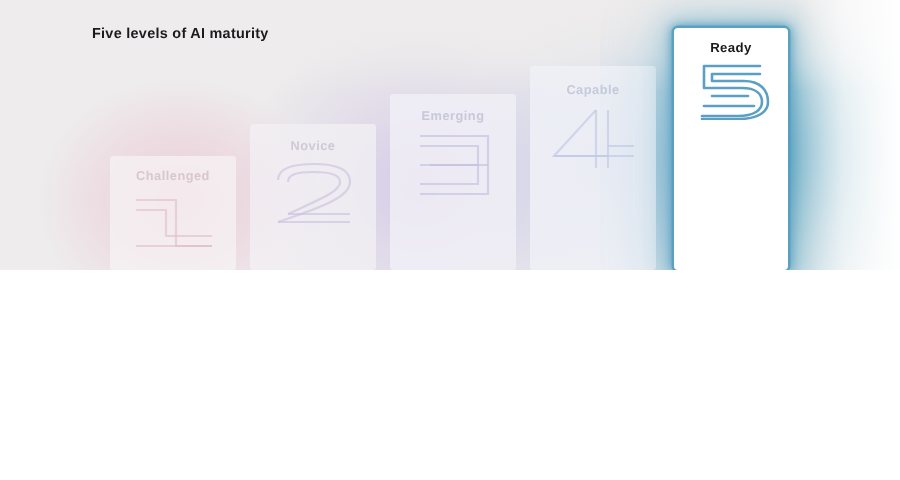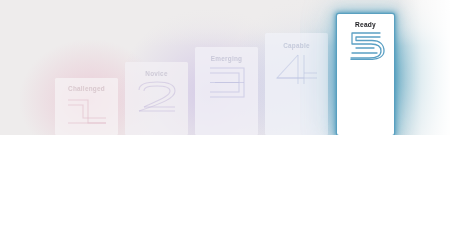--- a/index.html
+++ b/index.html
@@ -118,20 +118,21 @@
 <body>
 
 <div id="stage">
 
   <div class="glow glow-pink"></div>
   <div class="glow glow-violet"></div>
   <div class="glow glow-periwinkle"></div>
   <div class="glow glow-teal"></div>
   <div class="glow glow-top-wash"></div>
 
+  <div id="page-title">Five levels of AI maturity</div>
 
   <div class="card c1" style="left:55px; top:78px; height:57px;">
     <div class="card-label" style="top:7px;">Challenged</div>
     <div class="card-num" style="top:18px;">
       <svg width="44" height="31" viewBox="0 0 44 31" fill="none" stroke="rgba(223,188,200,0.58)" stroke-width="1.1">
         <path d="M3 4 H23 V27 H41"></path>
         <path d="M3 9 H18 V22 H41"></path>
         <path d="M3 27 H41"></path>
       </svg>
     </div>

